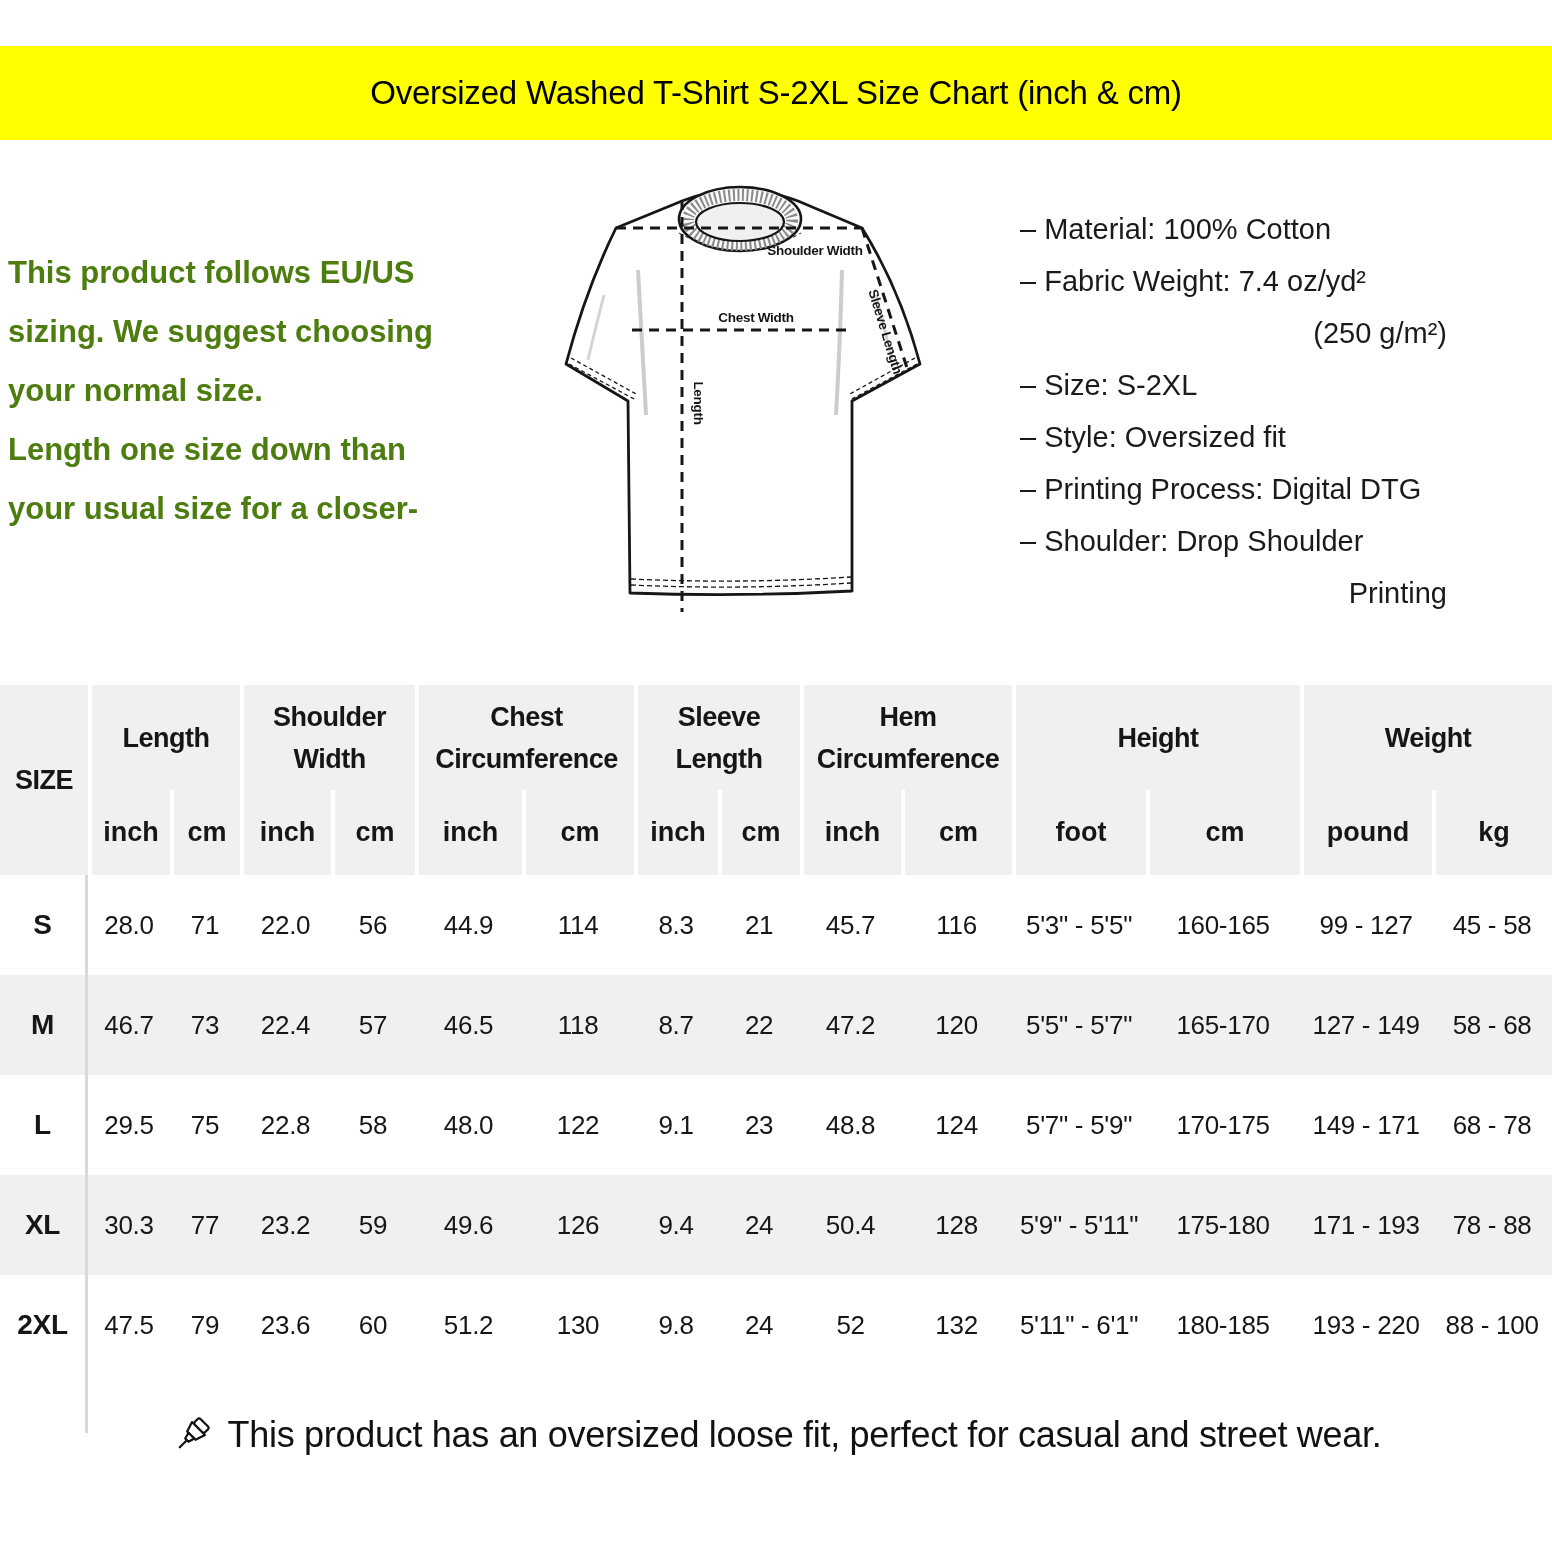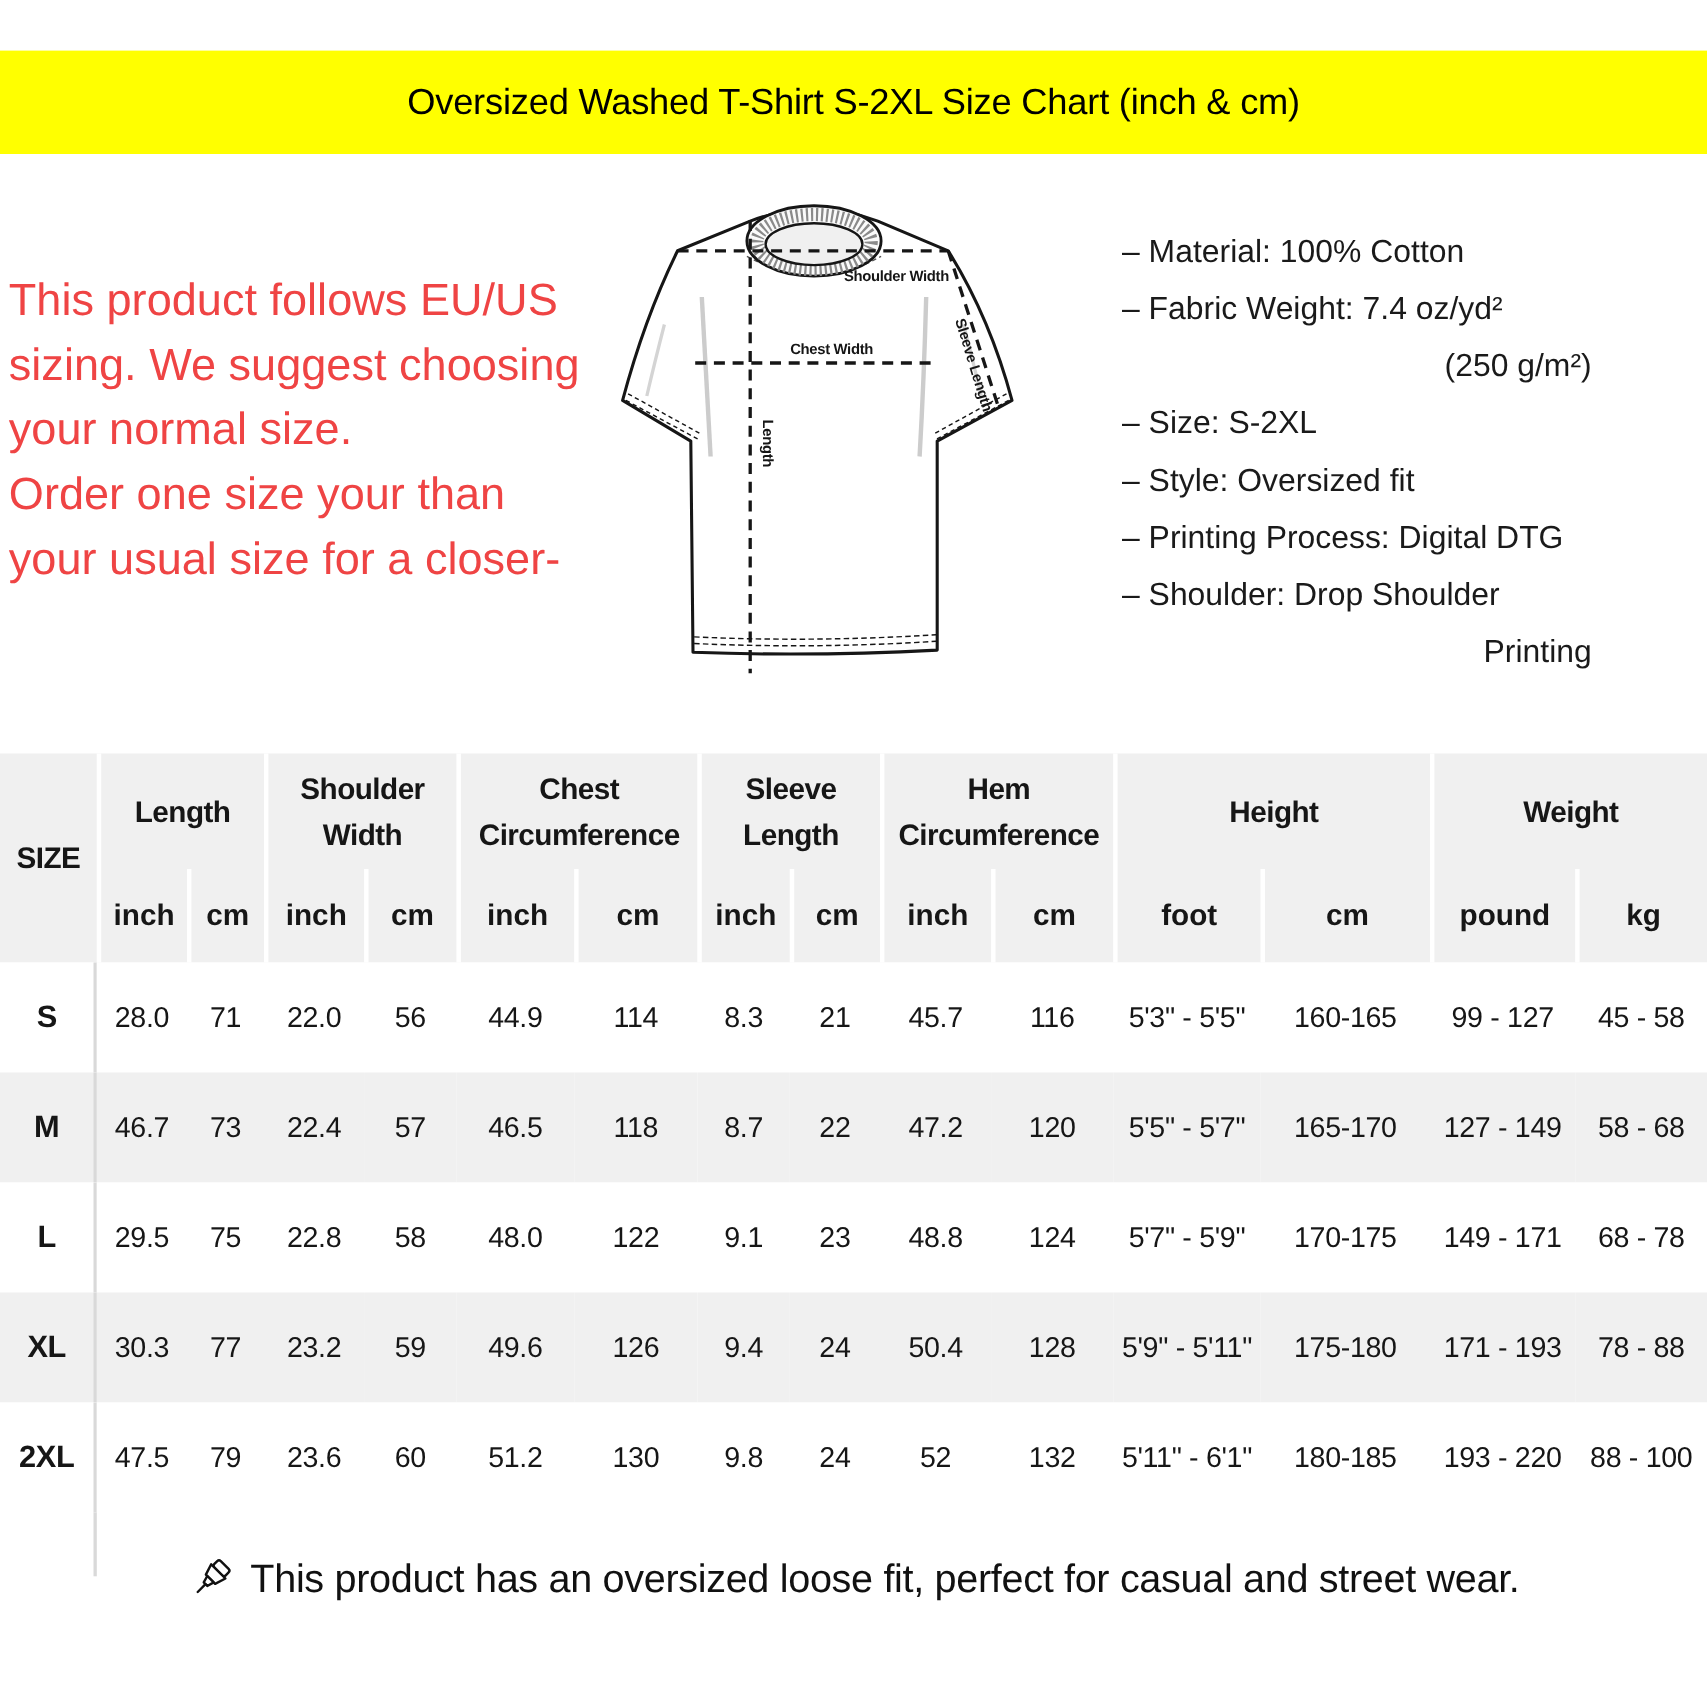--- a/index.html
+++ b/index.html
@@ -5,22 +5,22 @@
   html,body{margin:0;padding:0;background:#fff}
   .page{position:relative;width:1552px;height:1552px;background:#fff;overflow:hidden;
         font-family:"Liberation Sans",sans-serif;color:#161616}
 
   
   .banner{position:absolute;left:0;top:46px;width:1552px;height:94px;background:#FFFF00;
           display:flex;align-items:center;justify-content:center}
   .banner-title{font-size:33px;font-weight:normal;letter-spacing:-0.2px;color:#000}
 
   
-  .sizing-note{position:absolute;left:8px;top:243px;width:520px;color:#ef4444;
-               font-size:41px;font-weight:normal;line-height:59px;white-space:nowrap}
+  .sizing-note{position:absolute;left:8px;top:243px;width:520px;color:#4d7c0f;
+               font-size:31px;font-weight:bold;line-height:59px;white-space:nowrap}
 
   
   .tee-wrap{position:absolute;left:543px;top:175px;width:412px;height:445px}
   .tee-wrap svg text{font-family:"Liberation Sans",sans-serif;font-size:13.5px;font-weight:bold;
                      fill:#161616;letter-spacing:-0.3px}
 
   
   .details{position:absolute;left:1020px;top:203px;width:427px;font-size:29px;line-height:52px;
            white-space:nowrap;color:#1a1a1a}
   .detail-line.continuation{text-align:right}
@@ -54,21 +54,21 @@
 <div class="page">
 
   <div class="banner">
     <div class="banner-title">Oversized Washed T-Shirt S-2XL Size Chart (inch &amp; cm)</div>
   </div>
 
   <div class="sizing-note">
       <div class="note-line">This product follows EU/US</div>
       <div class="note-line">sizing. We suggest choosing</div>
       <div class="note-line">your normal size.</div>
-      <div class="note-line">Order one size your than</div>
+      <div class="note-line">Length one size down than</div>
       <div class="note-line">your usual size for a closer-</div>
     </div>
 
   <div class="tee-wrap">
     <svg viewBox="0 0 412 445" width="412" height="445">
 
       <path d="M73,53 L139,26 Q197,4 255,26 L319,53 Q357,114 377,189 L309,226 L309,416 Q198,422 87,418 L85,226 L23,189 Q43,114 73,53 Z" fill="#ffffff" stroke="#161616" stroke-width="2.8" stroke-linejoin="round"></path>
 
       <path d="M95,95 Q99,170 103,240" stroke="#cccccc" stroke-width="4" fill="none"></path>
       <path d="M299,95 Q297,170 293,240" stroke="#cccccc" stroke-width="4" fill="none"></path>

